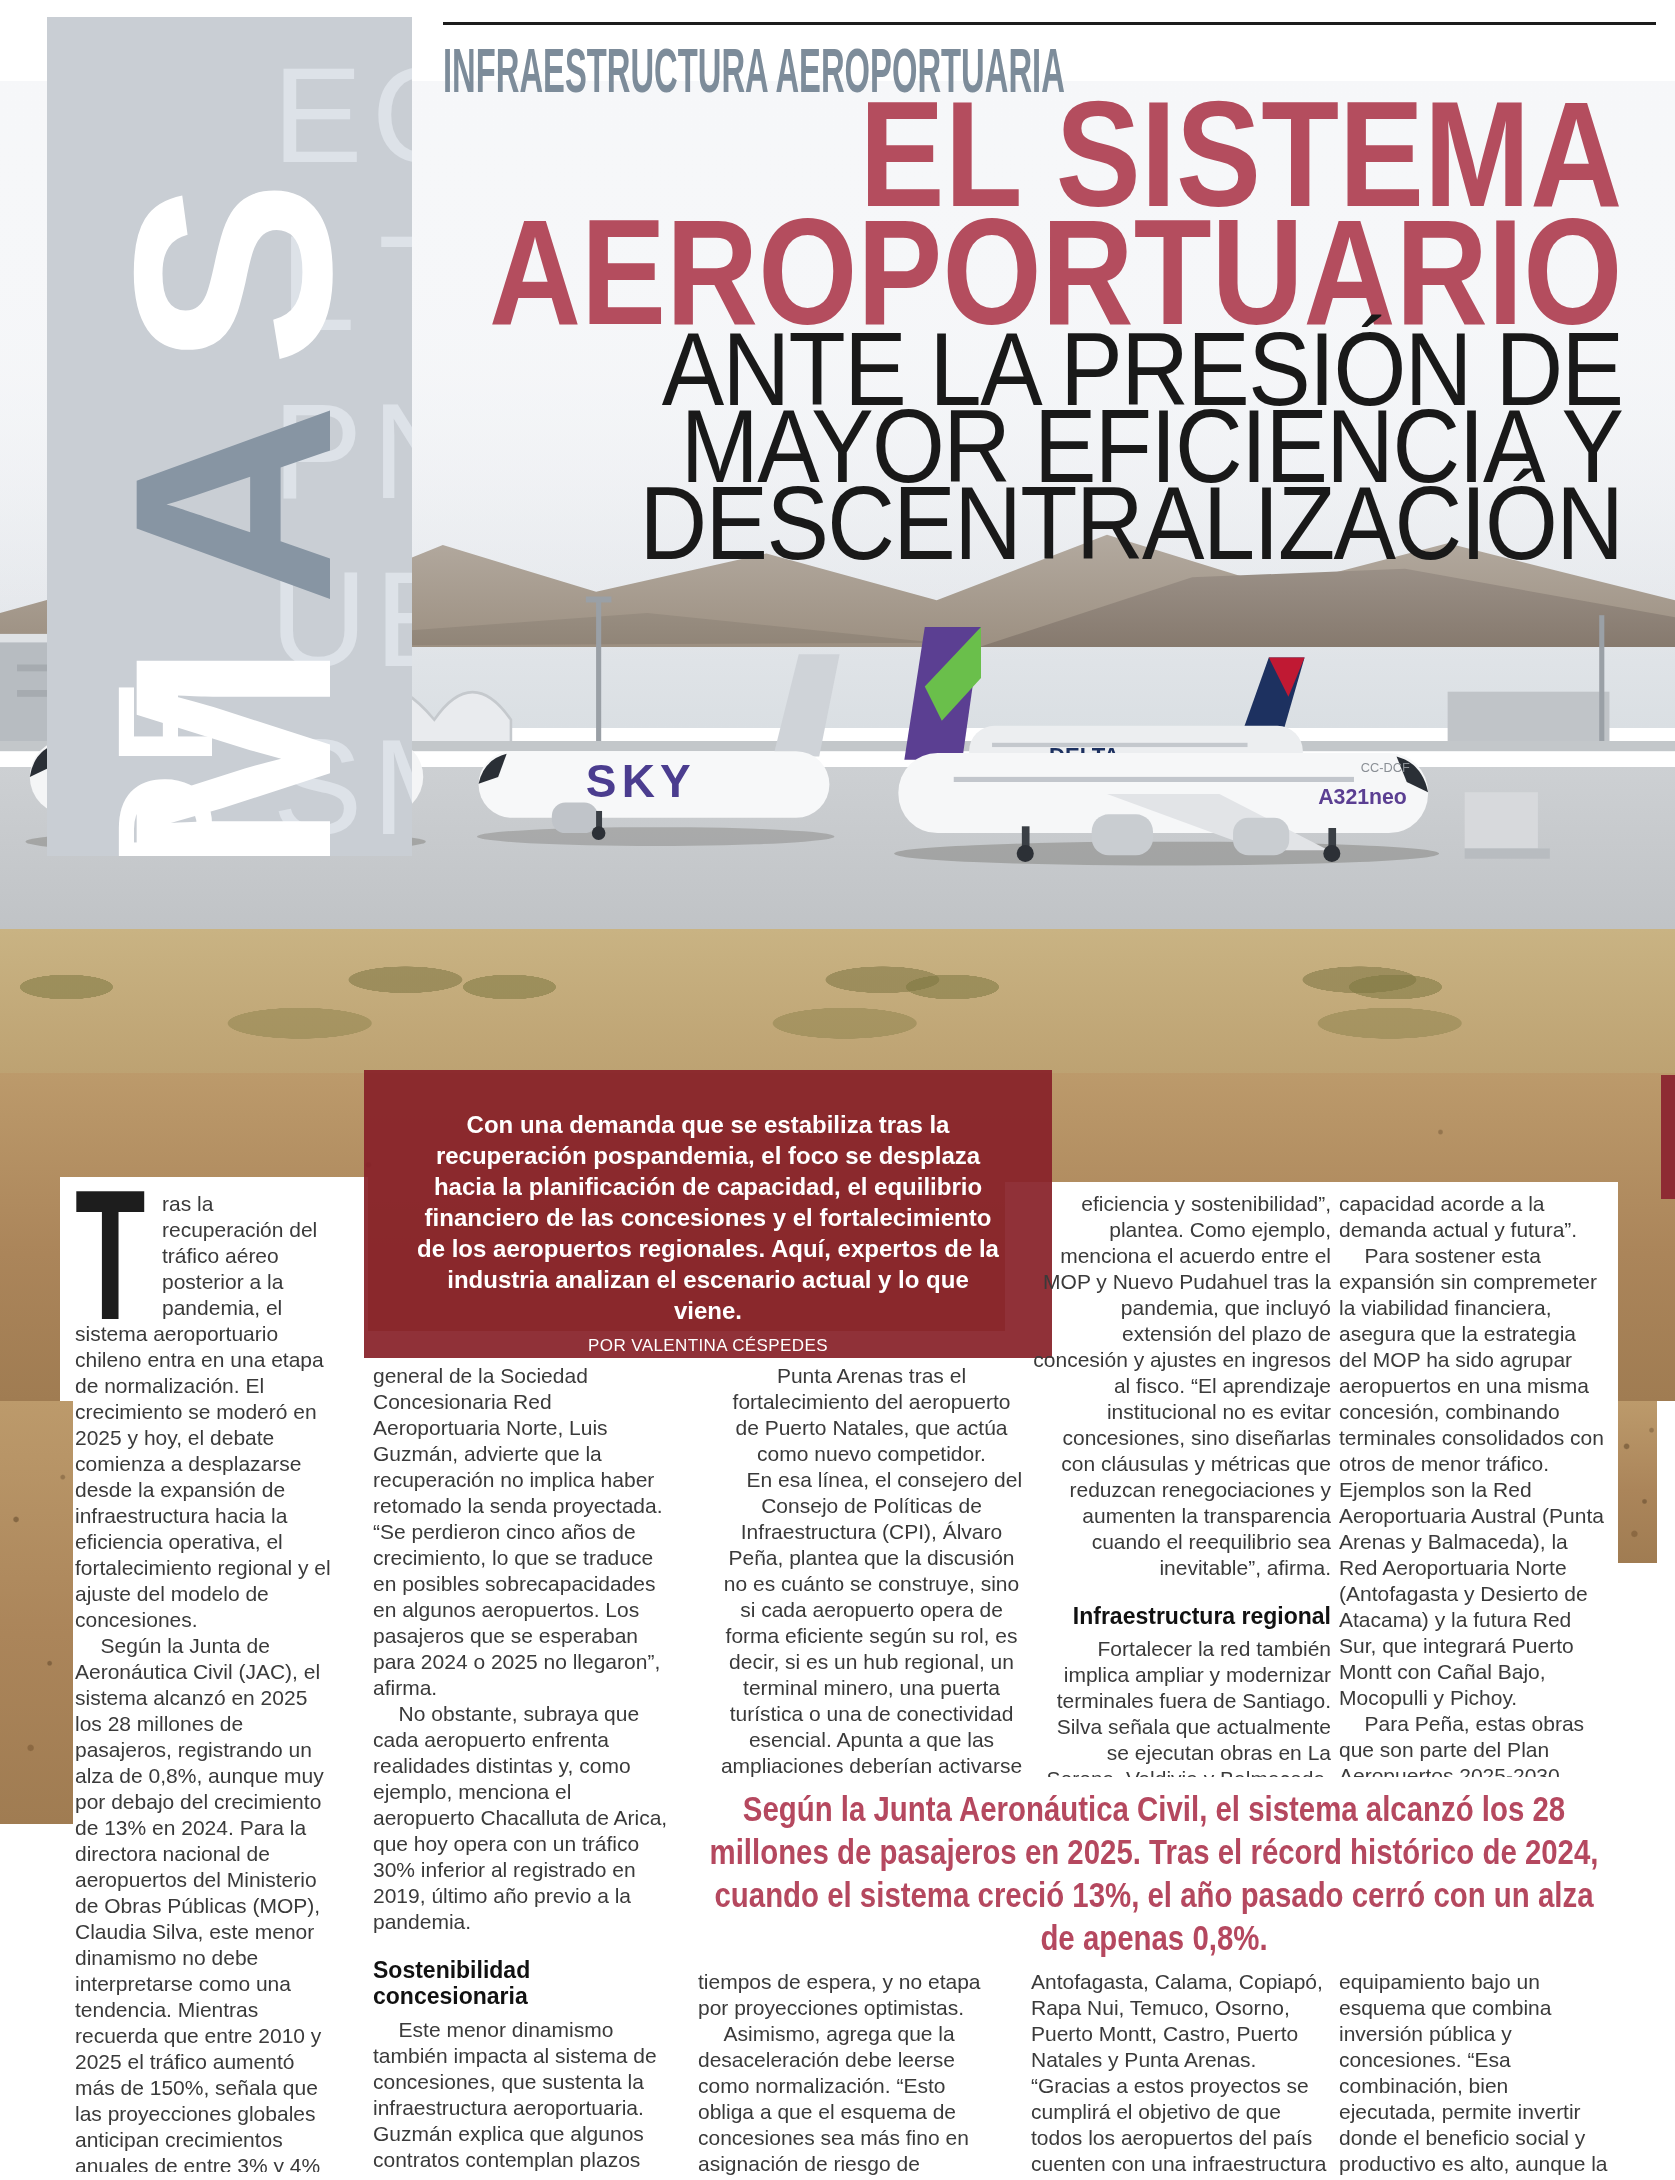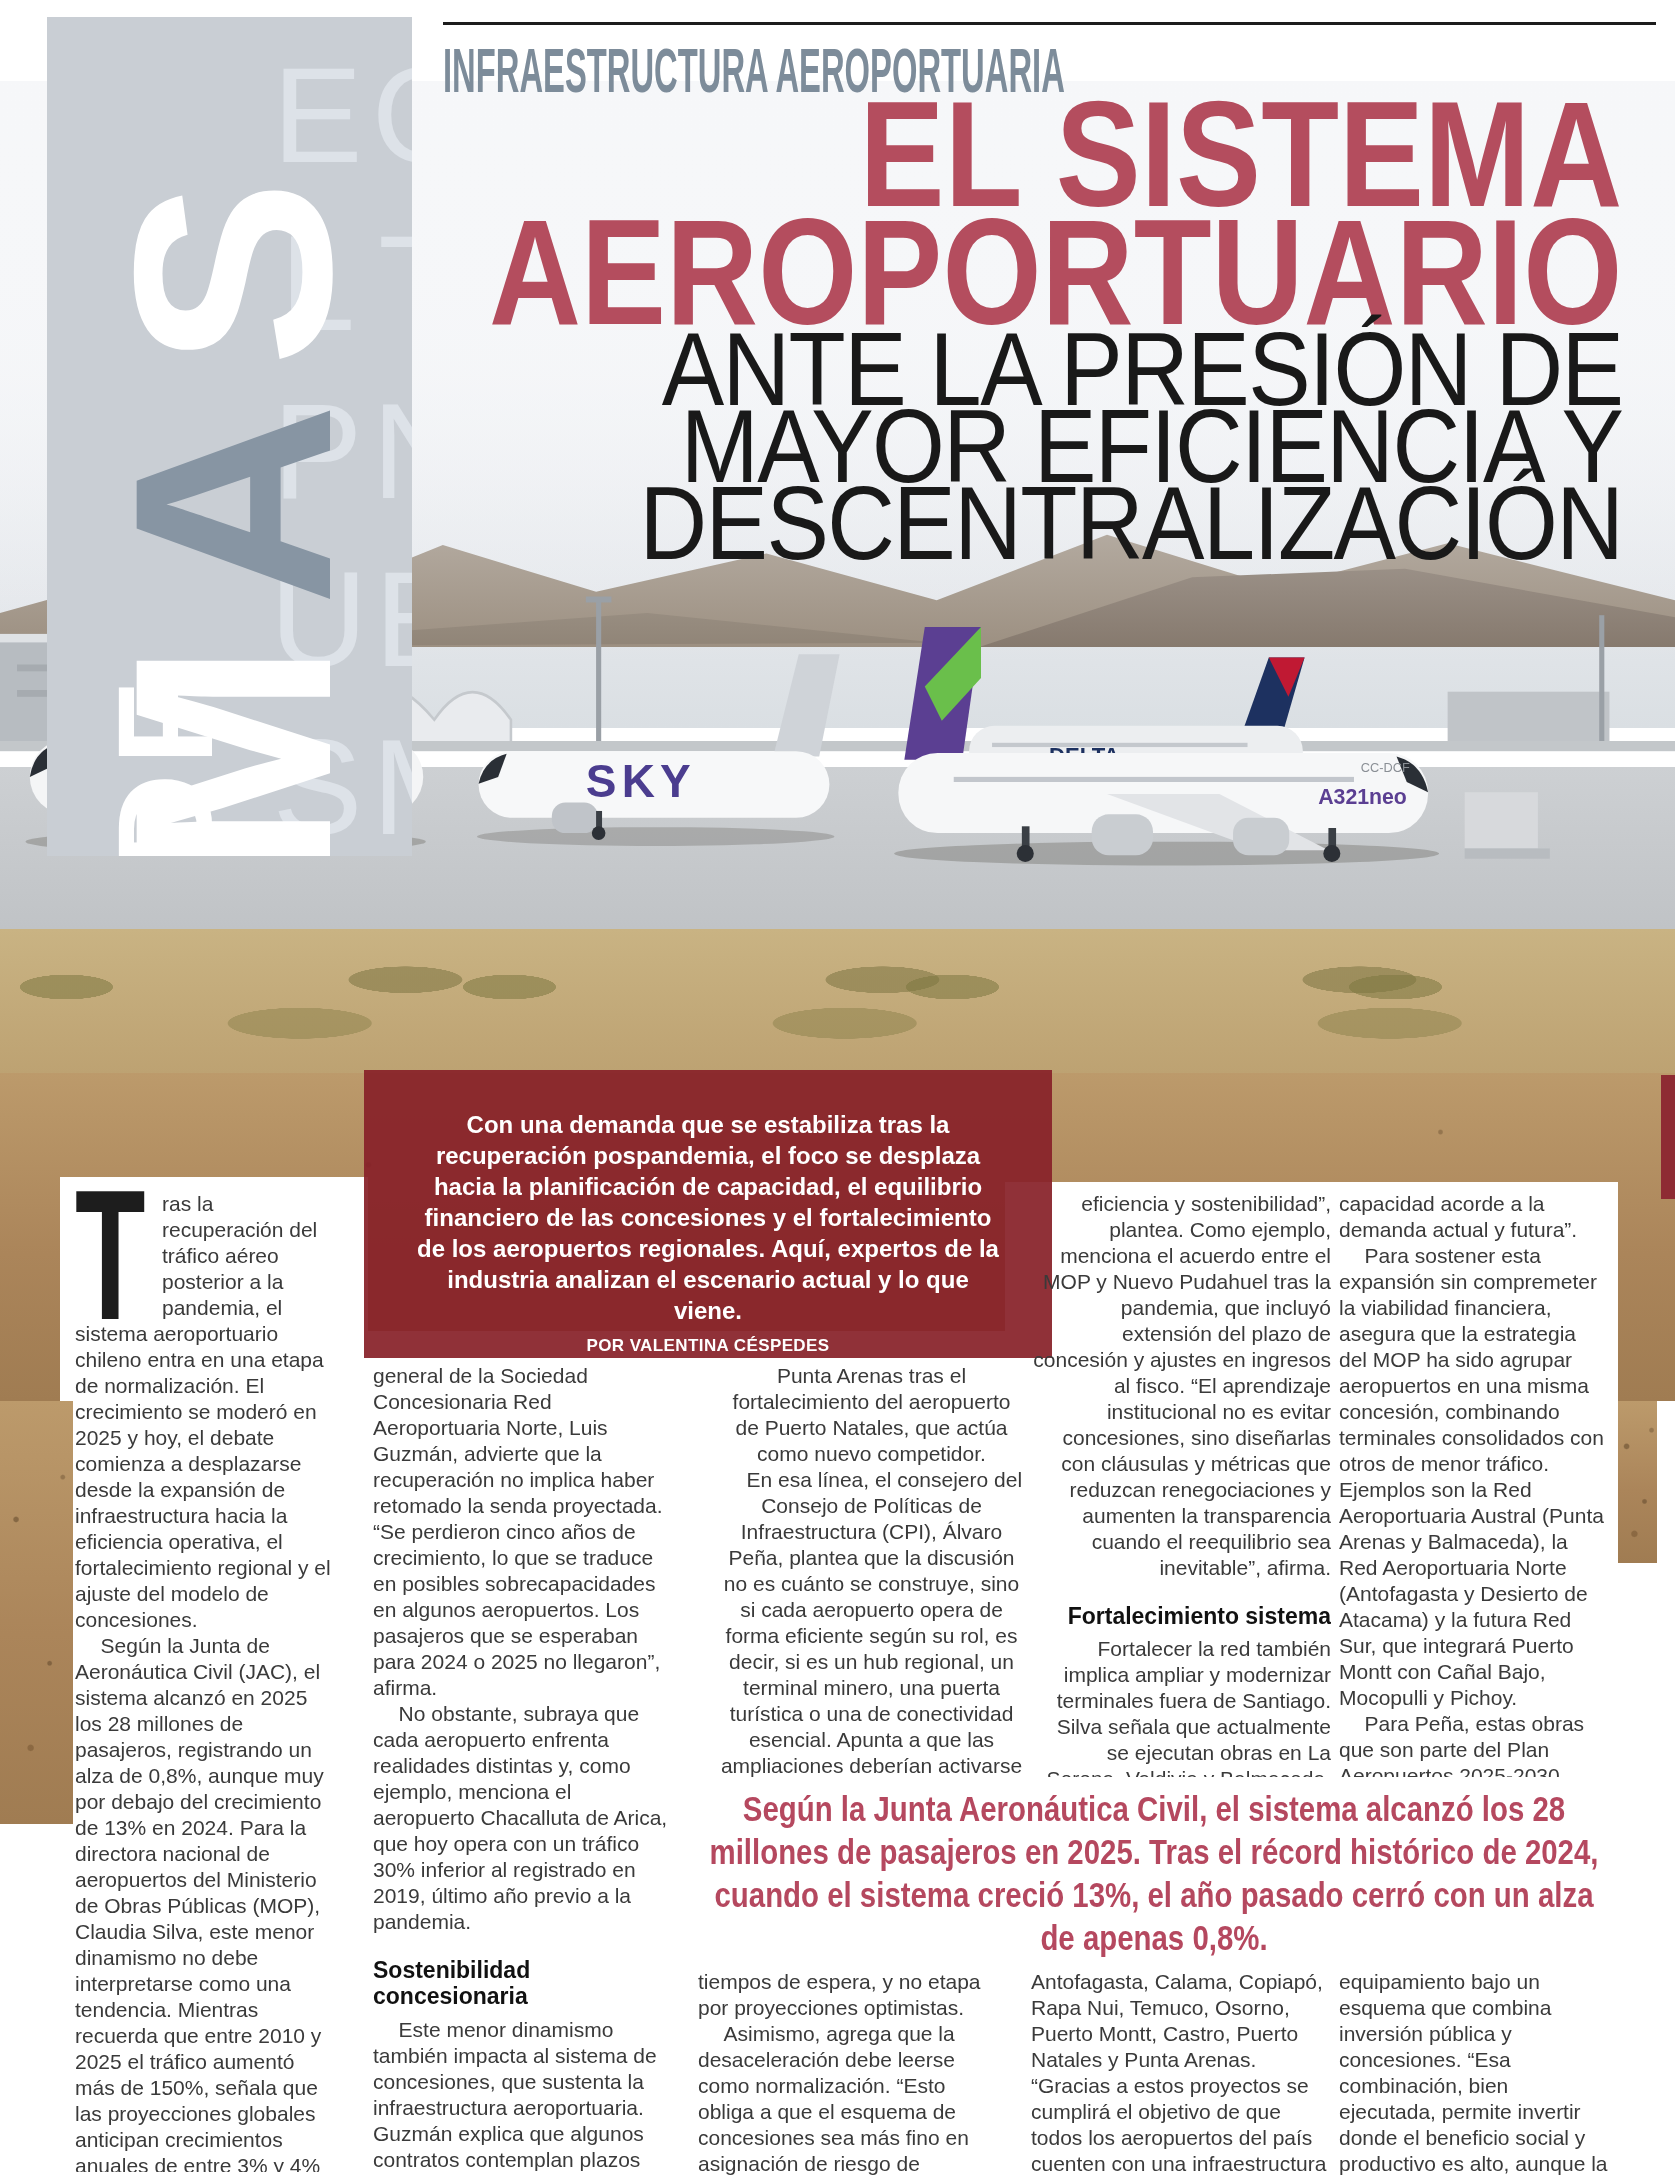--- a/index.html
+++ b/index.html
@@ -65,21 +65,21 @@
   .panelB{left:1005px;top:1182px;width:613px;height:221px;}
   .panelC{left:364px;top:1331px;width:665px;height:72px;}
   .body-white{left:0;top:1401px;width:1675px;height:779px;background:#ffffff;z-index:20;}
   .dirt-left{left:0;top:1401px;width:73px;height:423px;z-index:21;}
   .dirt-right{left:1618px;top:1401px;width:39px;height:162px;z-index:21;}
 
   
   .intro-box{left:364px;top:1070px;width:664px;height:264px;background:rgba(136,33,41,.93);
              z-index:25;text-align:center;color:#fff;padding:12px;}
   .intro-text{margin:27px 41px 0;font-size:24px;line-height:31px;font-weight:bold;}
-  .intro-byline{margin-top:10.2px;font-size:17px;font-weight:bold;letter-spacing:0.4px;}
+  .intro-byline{margin-top:10.2px;font-size:17px;font-weight:normal;letter-spacing:0.4px;}
 
   
   .col{z-index:26;font-size:21px;line-height:26px;color:#3a3a3a;overflow:hidden;}
   .col p{margin:0;}
   .col p.ind{text-indent:25.6px;}
   .col h3{margin:22px 0 6.8px;font-size:23px;line-height:26.4px;color:#111;}
   .c1{left:75px;top:1191px;width:256px;height:981px;}
   .c2{left:373px;top:1363px;width:303px;height:811px;}
   .c3a{left:718px;top:1363px;width:307px;height:414px;text-align:center;}
   .c3b{left:698px;top:1969px;width:307px;height:208px;}
@@ -264,21 +264,21 @@
     <p>Punta Arenas tras el fortalecimiento del aeropuerto de Puerto Natales, que actúa como nuevo competidor.</p>
     <p class="ind">En esa línea, el consejero del Consejo de Políticas de Infraestructura (CPI), Álvaro Peña, plantea que la discusión no es cuánto se construye, sino si cada aeropuerto opera de forma eficiente según su rol, es decir, si es un hub regional, un terminal minero, una puerta turística o una de conectividad esencial. Apunta a que las ampliaciones deberían activarse con criterios objetivos, como congestión en horas punta o mayores</p>
   </div>
   <div class="abs col c3b">
     <p>tiempos de espera, y no etapa por proyecciones optimistas.</p>
     <p class="ind">Asimismo, agrega que la desaceleración debe leerse como normalización. “Esto obliga a que el esquema de concesiones sea más fino en asignación de riesgo de demanda, gatillos de inversión y estándares de</p>
   </div>
 
   <div class="abs col c4a">
     <p>eficiencia y sostenibilidad”, plantea. Como ejemplo, menciona el acuerdo entre el MOP y Nuevo Pudahuel tras la pandemia, que incluyó extensión del plazo de concesión y ajustes en ingresos al fisco. “El aprendizaje institucional no es evitar concesiones, sino diseñarlas con cláusulas y métricas que reduzcan renegociaciones y aumenten la transparencia cuando el reequilibrio sea inevitable”, afirma.</p>
-    <h3>Fortalecimiento sistema</h3>
+    <h3>Infraestructura regional</h3>
     <p class="ind">Fortalecer la red también implica ampliar y modernizar terminales fuera de Santiago. Silva señala que actualmente se ejecutan obras en La Serena, Valdivia y Balmaceda, y que en los próximos años comenzarán trabajos en</p>
   </div>
   <div class="abs col c4b">
     <p>Antofagasta, Calama, Copiapó, Rapa Nui, Temuco, Osorno, Puerto Montt, Castro, Puerto Natales y Punta Arenas. “Gracias a estos proyectos se cumplirá el objetivo de que todos los aeropuertos del país cuenten con una infraestructura más homogénea y con</p>
   </div>
 
   <div class="abs col c5a">
     <p>capacidad acorde a la demanda actual y futura”.</p>
     <p class="ind">Para sostener esta expansión sin compremeter la viabilidad financiera, asegura que la estrategia del MOP ha sido agrupar aeropuertos en una misma concesión, combinando terminales consolidados con otros de menor tráfico. Ejemplos son la Red Aeroportuaria Austral (Punta Arenas y Balmaceda), la Red Aeroportuaria Norte (Antofagasta y Desierto de Atacama) y la futura Red Sur, que integrará Puerto Montt con Cañal Bajo, Mocopulli y Pichoy.</p>
     <p class="ind">Para Peña, estas obras que son parte del Plan Aeropuertos 2025-2030, constituyen una señal relevante porque contemplan intervenciones en 19 terminales, con mejoras en infraestructura y</p>

